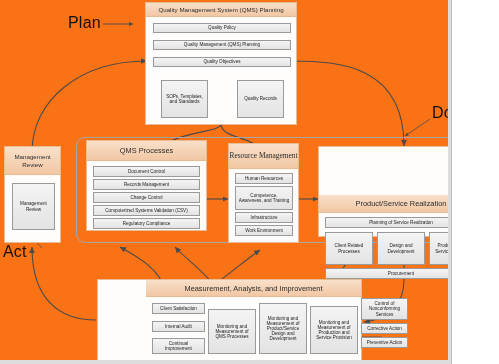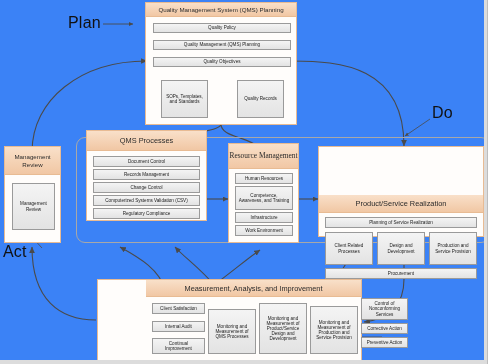--- a/index.html
+++ b/index.html
@@ -1,17 +1,17 @@
 <!DOCTYPE html>
 <html><head>
 <meta charset="utf-8">
 <style>
   html,body{margin:0;padding:0;background:#ffffff;}
   body{font-family:"Liberation Sans", sans-serif;}
-  #canvas{position:relative;width:488px;height:364px;background:#3b82f6;overflow:hidden;}
+  #canvas{position:relative;width:452px;height:364px;background:#f97316;overflow:hidden;}
   #svglayer{position:absolute;left:0;top:0;width:499px;height:364px;pointer-events:none;}
 
   
   .panel{position:absolute;background:#fffdfb;border:1px solid #e8bb93;box-sizing:border-box;}
   .panel>.ptitle{
     background:linear-gradient(#f9e0c9,#f1c7a4);
     border-bottom:1px solid #e8bb93;
     color:#2b2b2b;text-align:center;box-sizing:border-box;
     display:flex;align-items:center;justify-content:center;
   }
@@ -118,21 +118,21 @@
 
   <div class="roundgroup" style="left:76px;top:137px;width:414px;height:106px;"></div>
 
   <div class="panel" style="left:4px;top:146px;width:57px;height:97px;">
     <div class="ptitle t9" style="height:28px;line-height:1.15;">Management Review</div>
     <div class="pbody" style="height:69px;padding:7px;">
       <div class="gbox t7" style="position:absolute;left:7px;top:8px;width:43px;height:47px;padding:0 3px;">Management Review</div>
     </div>
   </div>
 
-  <div class="panel" style="left:86px;top:130px;width:121px;height:91px;">
+  <div class="panel" style="left:86px;top:140px;width:121px;height:91px;">
     <div class="ptitle t10" style="height:20px;">QMS Processes</div>
     <div class="pbody" style="height:71px;padding:5px 6px;">
       <div class="gbox t7" style="position:absolute;left:6px;top:5px;width:107px;height:11px;">Document Control</div>
       <div class="gbox t7" style="position:absolute;left:6px;top:18px;width:107px;height:11px;">Records Management</div>
       <div class="gbox t7" style="position:absolute;left:6px;top:31px;width:107px;height:11px;">Change Control</div>
       <div class="gbox t7" style="position:absolute;left:6px;top:44px;width:107px;height:11px;">Computerized Systems Validation (CSV)</div>
       <div class="gbox t7" style="position:absolute;left:6px;top:57px;width:107px;height:11px;">Regulatory Compliance</div>
     </div>
   </div>
 

